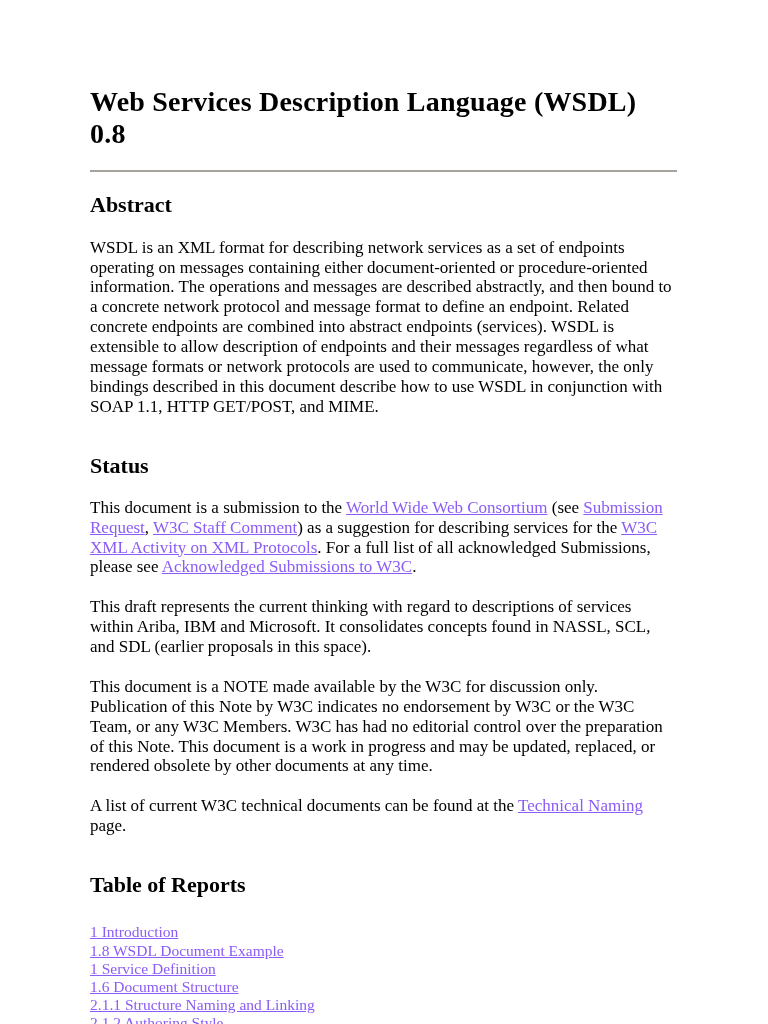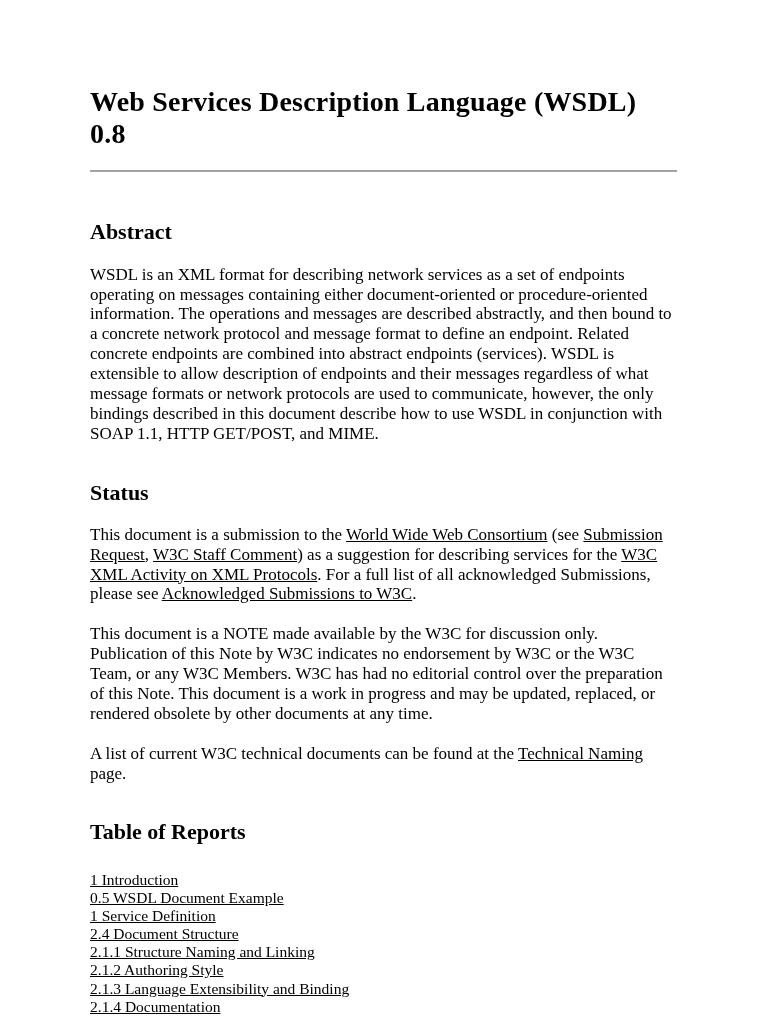--- a/index.html
+++ b/index.html
@@ -30,30 +30,30 @@
     background: #a6a29c;
     margin: 20px 0 0 0;
   }
   .section-heading {
     font-size: 22px;
     font-weight: bold;
     margin: 36px 0 0 0;
     line-height: 1.15;
   }
   .section-heading.first {
-    margin-top: 47px;
+    margin-top: 20px;
   }
   .doc-paragraph {
     font-size: 17px;
     line-height: 1.17;
     margin: 20px 0 0 0;
     text-align: left;
   }
   .doc-link, a.doc-link {
-    color: #000000;
+    color: #8b5cf6;
     text-decoration: underline;
     cursor: pointer;
   }
   .toc-list {
     margin-top: 26px;
     font-size: 15.5px;
     line-height: 1.17;
   }
   .toc-line {
     margin: 0;
@@ -69,39 +69,40 @@
   <hr class="title-rule">
 
   <h2 class="section-heading first">Abstract</h2>
 
   <p class="doc-paragraph">WSDL is an XML format for describing network services as a set of endpoints operating on messages containing either document-oriented or procedure-oriented information. The operations and messages are described abstractly, and then bound to a concrete network protocol and message format to define an endpoint. Related concrete endpoints are combined into abstract endpoints (services). WSDL is extensible to allow description of endpoints and their messages regardless of what message formats or network protocols are used to communicate, however, the only bindings described in this document describe how to use WSDL in conjunction with SOAP 1.1, HTTP GET/POST, and MIME.</p>
 
   <h2 class="section-heading">Status</h2>
 
   <p class="doc-paragraph">This document is a submission to the <a href="#" class="doc-link">World Wide Web Consortium</a> (see <a href="#" class="doc-link">Submission Request</a>, <a href="#" class="doc-link">W3C Staff Comment</a>) as a suggestion for describing services for the <a href="#" class="doc-link">W3C XML Activity on XML Protocols</a>. For a full list of all acknowledged Submissions, please see <a href="#" class="doc-link">Acknowledged Submissions to W3C</a>.</p>
 
+  <p class="doc-paragraph">This draft represents the current thinking with regard to descriptions of services within Ariba, IBM and Microsoft.  It consolidates concepts found in NASSL, SCL, and SDL (earlier proposals in this space).</p>
 
   <p class="doc-paragraph">This document is a NOTE made available by the W3C for discussion only. Publication of this Note by W3C indicates no endorsement by W3C or the W3C Team, or any W3C Members. W3C has had no editorial control over the preparation of this Note. This document is a work in progress and may be updated, replaced, or rendered obsolete by other documents at any time.</p>
 
   <p class="doc-paragraph">A list of current W3C technical documents can be found at the <a href="#" class="doc-link">Technical Naming</a> page.</p>
 
   <h2 class="section-heading">Table of Reports</h2>
 
   <div class="toc-list">
     <div class="toc-line">
       <a href="#" class="doc-link">1 Introduction </a>
     </div>
     <div class="toc-line">
-      <a href="#" class="doc-link">0.5 WSDL Document Example</a>
+      <a href="#" class="doc-link">1.8 WSDL Document Example</a>
     </div>
     <div class="toc-line">
       <a href="#" class="doc-link">1 Service Definition</a>
     </div>
     <div class="toc-line">
-      <a href="#" class="doc-link">2.4 Document Structure</a>
+      <a href="#" class="doc-link">1.6 Document Structure</a>
     </div>
     <div class="toc-line">
       <a href="#" class="doc-link">2.1.1 Structure Naming and Linking</a>
     </div>
     <div class="toc-line">
       <a href="#" class="doc-link">2.1.2 Authoring Style</a>
     </div>
     <div class="toc-line">
       <a href="#" class="doc-link">2.1.3 Language Extensibility and Binding</a>
     </div>

